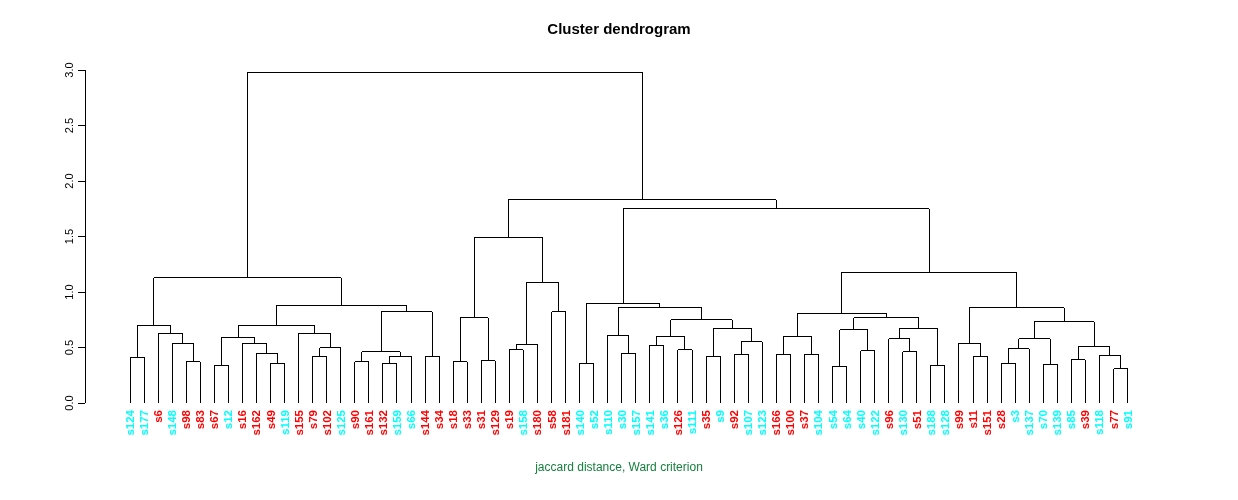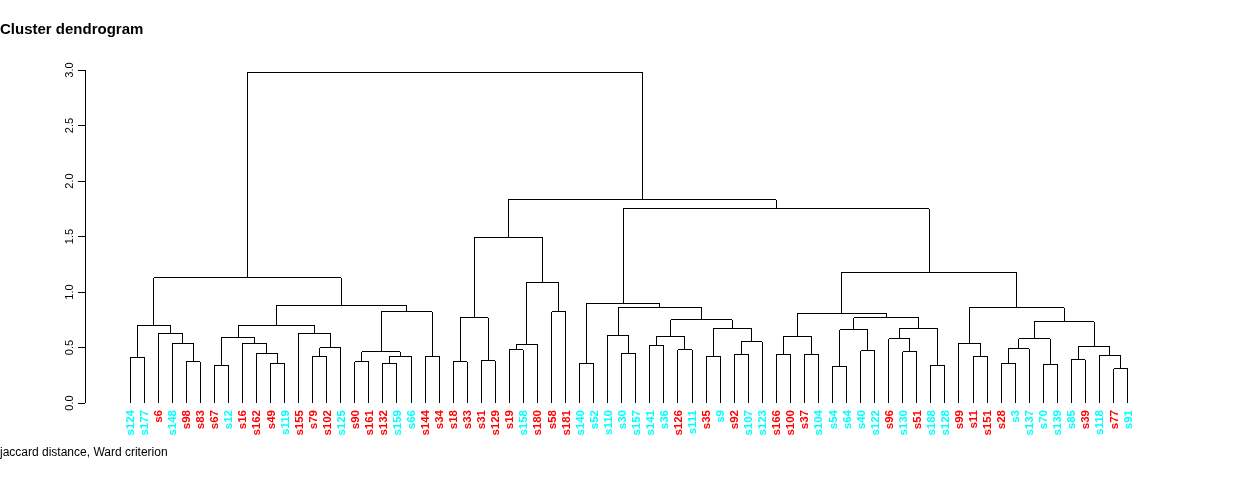--- a/index.html
+++ b/index.html
@@ -5,25 +5,25 @@
   html,body{margin:0;padding:0;background:#ffffff;}
   #figure{
     position:relative;
     width:1238px;height:500px;
     background:#ffffff;
     font-family:"Liberation Sans","DejaVu Sans",sans-serif;
     overflow:hidden;
   }
   #chart-title{
     position:absolute;top:20px;left:0;width:1238px;
-    text-align:left;font-size:15px;font-weight:bold;color:#000;
+    text-align:center;font-size:15px;font-weight:bold;color:#000;
   }
   #x-axis-label{
-    position:absolute;top:445px;left:0;width:1238px;
-    font-size:12px;color:#000000;
+    position:absolute;top:460px;left:0;width:1238px;
+    text-align:center;font-size:12px;color:#15803d;
   }
   svg{position:absolute;top:0;left:0;}
   .branch{stroke:#000000;stroke-width:1;fill:none;shape-rendering:crispEdges;}
   .axis{stroke:#000000;stroke-width:1;shape-rendering:crispEdges;}
   .ticklabel{font-family:"Liberation Sans","DejaVu Sans",sans-serif;font-size:11px;fill:#000;}
   .leaflabel{font-family:"Liberation Sans","DejaVu Sans",sans-serif;font-size:11.5px;font-weight:bold;}
 </style>
 </head>
 <body>
 

